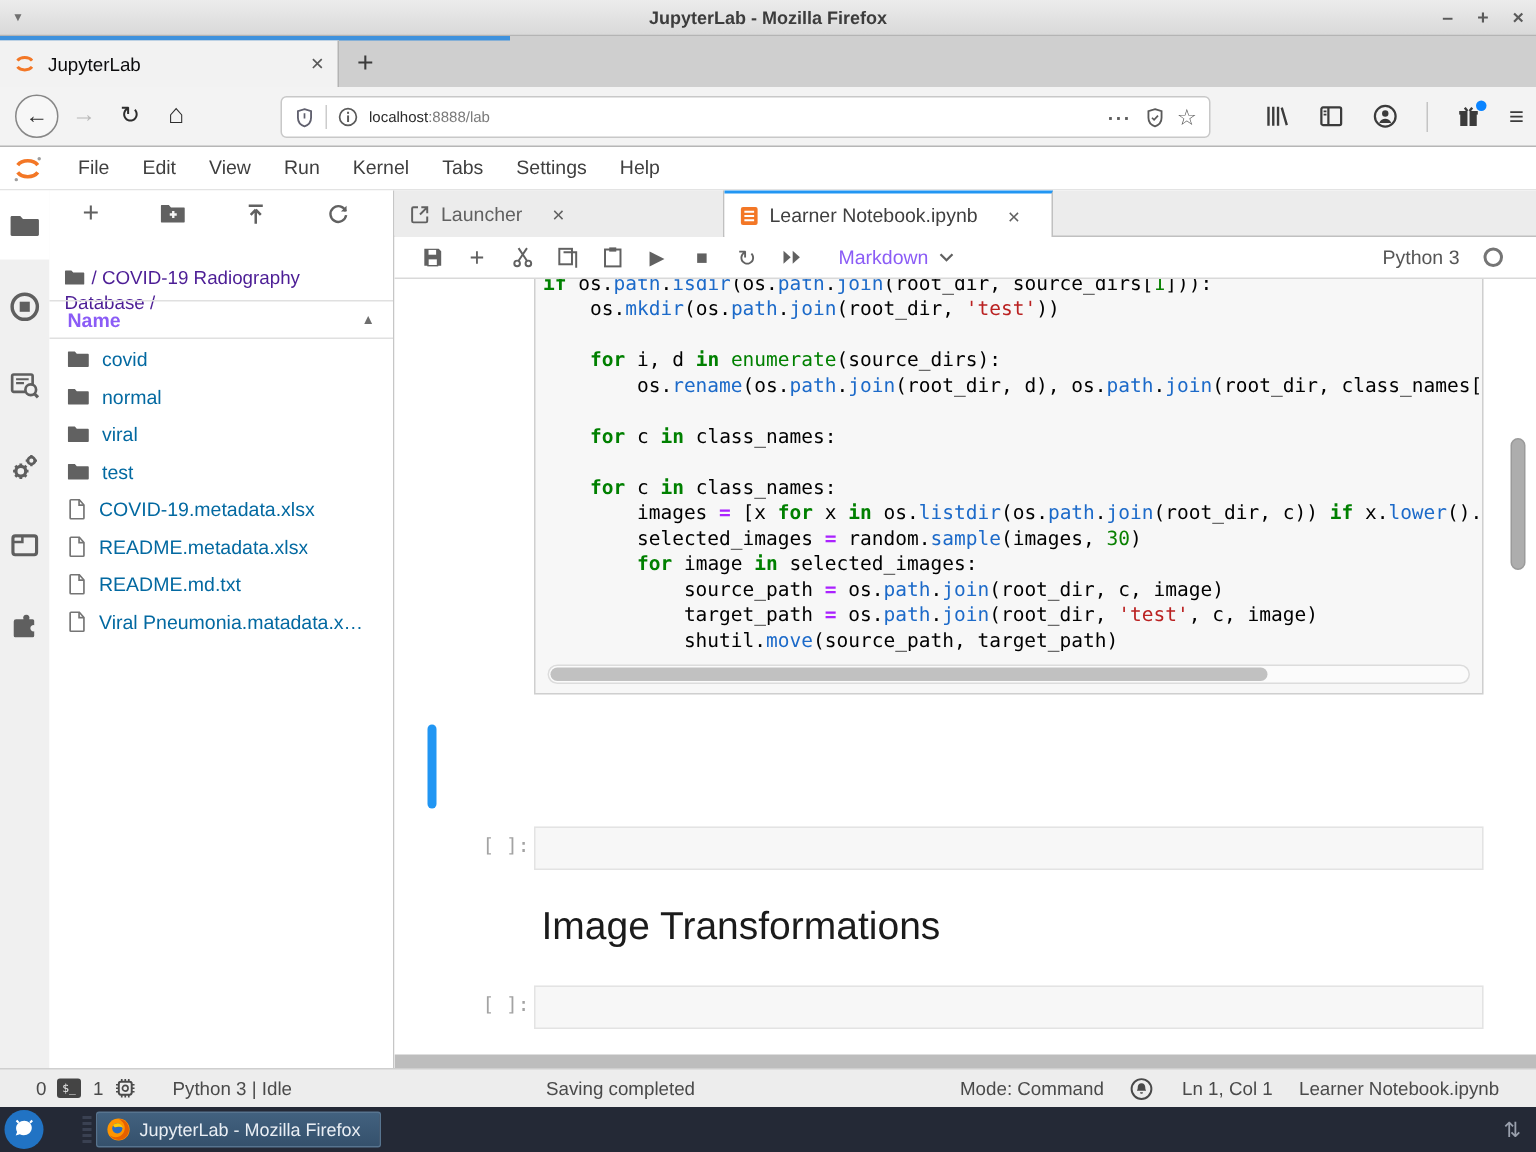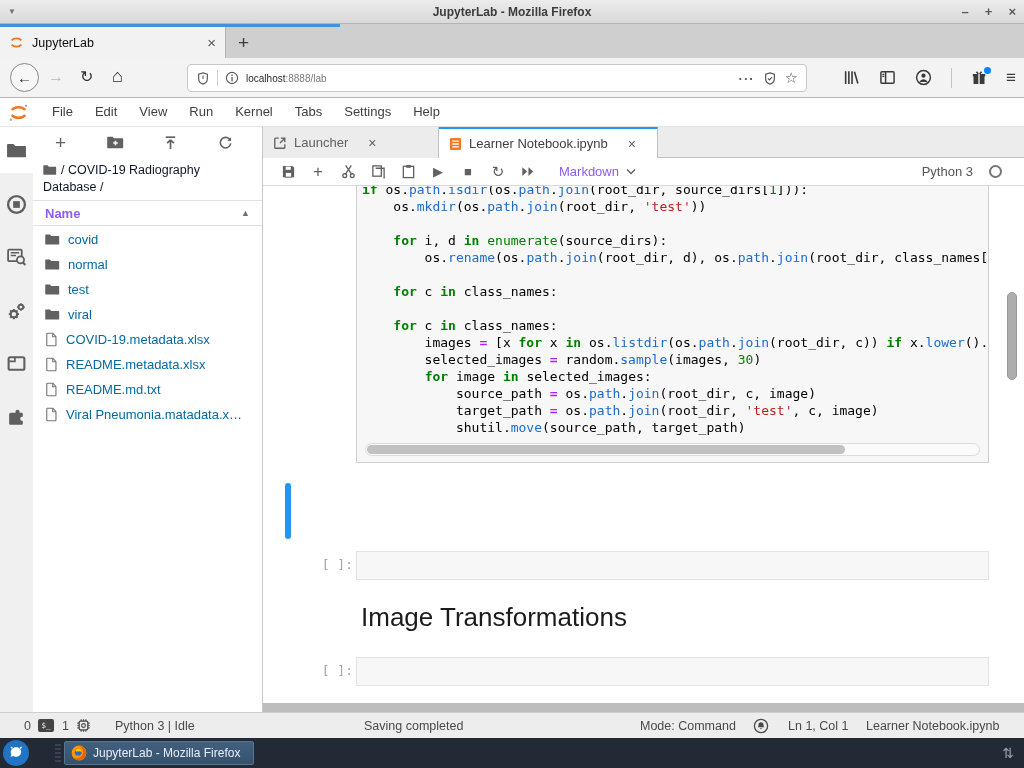--- a/index.html
+++ b/index.html
@@ -58,41 +58,41 @@
   
   .activity{position:absolute;top:127px;left:0;width:33px;height:585px;background:#f0f0f0;}
   .activity-active{position:absolute;top:0;left:0;width:33px;height:46px;background:#fff;}
   .act-icon{position:absolute;left:6px;width:21px;height:21px;}
 
   
   .fpanel{position:absolute;top:127px;left:33px;width:229px;height:585px;background:#fff;}
   .fp-toolbar{position:absolute;top:0;left:0;width:100%;height:31px;display:flex;align-items:center;}
   .fp-btn{width:55px;display:flex;align-items:center;justify-content:center;color:#616161;}
   .fp-plus{font-size:19px;color:#616161;}
-  .fp-crumb{position:absolute;top:33px;left:0;width:100%;padding:2px 10px;font-size:12.5px;
-    color:#0f172a;line-height:17px;}
+  .fp-crumb{position:absolute;top:48px;left:0;width:100%;padding:2px 10px;font-size:12.5px;
+    color:#4c1d95;line-height:17px;}
   .fp-crumb svg{vertical-align:-2px;margin-right:4px;}
   .fp-header{position:absolute;top:73px;left:0;width:100%;height:26px;border-top:1px solid #e0e0e0;
     border-bottom:1px solid #e0e0e0;display:flex;align-items:center;padding:0 12px;}
   .fp-header-label{font-size:13px;font-weight:bold;color:#8b5cf6;flex:1;}
   .fp-sort{font-size:9px;color:#6e6e6e;}
   .file-list{position:absolute;top:100px;left:0;width:100%;}
   .file-row{height:25px;display:flex;align-items:center;padding-left:12px;}
   .file-row svg{margin-right:8px;flex:none;}
   .file-label{font-size:13px;color:#0369a1;white-space:nowrap;overflow:hidden;}
 
   
   .dock{position:absolute;top:127px;left:262px;width:762px;height:585px;background:#fff;
     border-left:1px solid #c6c6c6;}
   .dock-tabs{position:absolute;top:0;left:0;width:100%;height:31px;background:#ececec;
     border-bottom:1px solid #c0c0c0;display:flex;}
   .dtab{display:flex;align-items:center;padding:0 10px;border-right:1px solid #c0c0c0;height:31px;}
   .dtab .dtab-label{font-size:13px;color:#616161;margin:0 10px 0 7px;}
   .dtab .dtab-close{color:#616161;font-size:14px;margin-left:10px;}
-  .dtab-inactive{width:176px;background:#ececec;}
+  .dtab-inactive{width:220px;background:#ececec;}
   .dtab-active{width:219px;background:#fff;border-top:2px solid #2196f3;height:31px;margin-bottom:-1px;}
   .dtab-active .dtab-label{color:#3f3f3f;}
 
   .nb-toolbar{position:absolute;top:31px;left:0;width:100%;height:28px;background:#fff;
     border-bottom:1px solid #d9d9d9;display:flex;align-items:center;padding:0 10px;}
   .nbt-btn{width:30px;height:24px;display:flex;align-items:center;justify-content:center;color:#616161;}
   .nbt-glyph{font-size:13px;color:#616161;}
   .nbt-select{display:flex;align-items:center;margin-left:16px;}
   .nbt-select-label{font-size:13px;color:#8b5cf6;margin-right:7px;}
   .nbt-spacer{flex:1;}
@@ -334,27 +334,27 @@
         <div class="file-row">
           <svg width="15" height="13" viewBox="0 0 16 14">
             <path d="M.8 1.5h4.4l1.4 1.6h8c.4 0 .6.3.6.6v8.1c0 .4-.2.7-.6.7H.8c-.3 0-.6-.3-.6-.7V2.2c0-.4.3-.7.6-.7z" fill="#616161"></path>
           </svg>
           <span class="file-label">normal</span>
         </div>
         <div class="file-row">
           <svg width="15" height="13" viewBox="0 0 16 14">
             <path d="M.8 1.5h4.4l1.4 1.6h8c.4 0 .6.3.6.6v8.1c0 .4-.2.7-.6.7H.8c-.3 0-.6-.3-.6-.7V2.2c0-.4.3-.7.6-.7z" fill="#616161"></path>
           </svg>
-          <span class="file-label">test</span>
+          <span class="file-label">viral</span>
         </div>
         <div class="file-row">
           <svg width="15" height="13" viewBox="0 0 16 14">
             <path d="M.8 1.5h4.4l1.4 1.6h8c.4 0 .6.3.6.6v8.1c0 .4-.2.7-.6.7H.8c-.3 0-.6-.3-.6-.7V2.2c0-.4.3-.7.6-.7z" fill="#616161"></path>
           </svg>
-          <span class="file-label">viral</span>
+          <span class="file-label">test</span>
         </div>
         <div class="file-row">
           <svg width="13" height="15" viewBox="0 0 14 16">
             <path d="M2.5 1.2h6L11.8 5v9.2a.6.6 0 0 1-.6.6H2.5a.6.6 0 0 1-.6-.6V1.8a.6.6 0 0 1 .6-.6z" fill="none" stroke="#757575" stroke-width="1.2"></path>
             <path d="M8.3 1.2V5h3.5" fill="none" stroke="#757575" stroke-width="1.2"></path>
           </svg>
           <span class="file-label">COVID-19.metadata.xlsx</span>
         </div>
         <div class="file-row">
           <svg width="13" height="15" viewBox="0 0 14 16">

